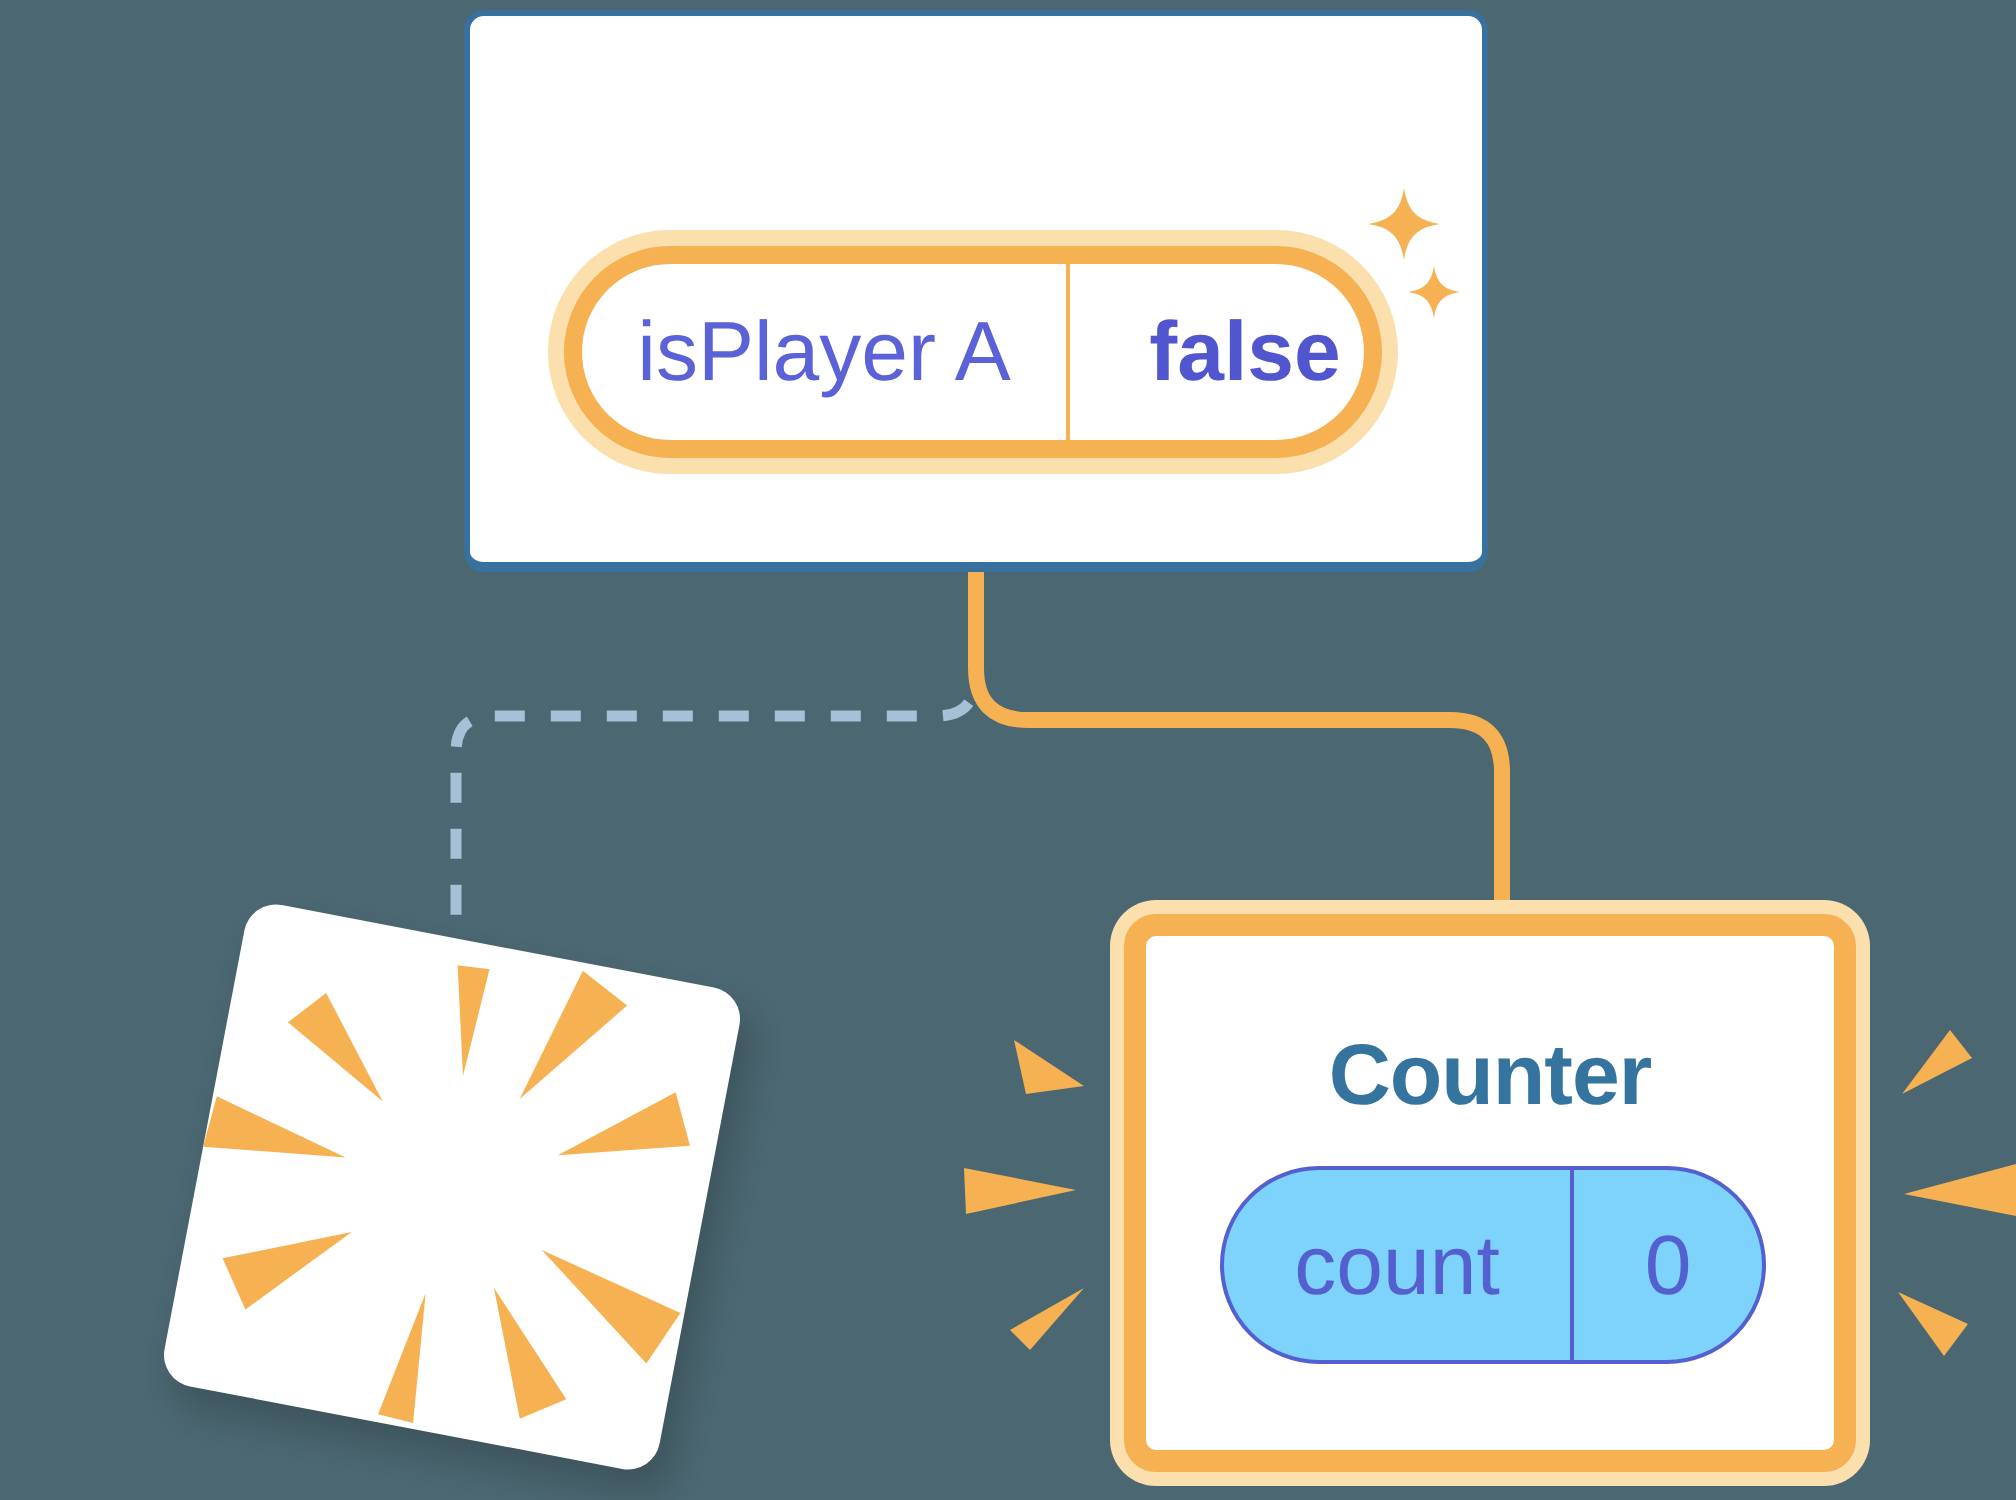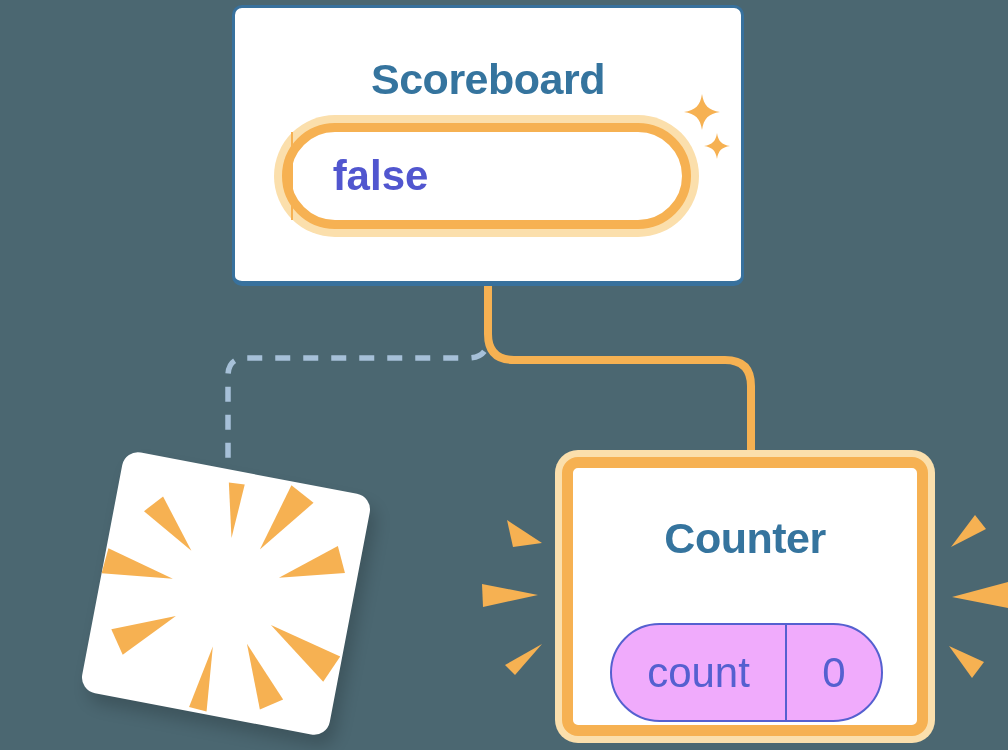--- a/index.html
+++ b/index.html
@@ -58,24 +58,24 @@
   .counter-card{
     position:absolute;left:562px;top:457px;width:366px;height:279px;z-index:2;
     background:#fff;
     border:11px solid var(--orange,#F6B152);
     border-radius:16px;
     box-shadow:0 0 0 7px var(--creamOrange,#FBDFAC);
   }
   .counter-card .card-title{top:49px;}
   .indigo-pill{
     position:absolute;left:37px;top:115px;width:273px;height:99px;
-    background:#f0abfc;
+    background:#7dd3fc;
     border:2px solid var(--counterIndigo,#5560D0);
     border-radius:50px;
-    display:flex;align-items:stretch;margin-top:40px;
+    display:flex;align-items:stretch;
   }
   .indigo-pill .pill-name{
     flex:1;display:flex;align-items:center;justify-content:center;
     color:var(--counterIndigo,#5560D0);font-size:42px;
   }
   .indigo-pill .pill-value{
     width:96px;border-left:2px solid var(--counterIndigo,#5560D0);
     display:flex;align-items:center;justify-content:center;
     color:var(--counterIndigo,#5560D0);font-size:42px;
   }
@@ -98,22 +98,22 @@
     </g>
 
     <g style="fill:var(--orange,#F6B152)">
       <polygon points="951,547 975,515 986,529"></polygon>
       <polygon points="952,597 1008,582 1008,608"></polygon>
       <polygon points="949,646 984,662 972,678"></polygon>
     </g>
   </svg>
 
   <div class="scoreboard-card">
-    <div class="card-title">Scoreboard</div>
     <div class="orange-pill">
+      <div class="pill-name">isPlayer A</div>
       <div class="pill-value">false</div>
     </div>
     <svg class="sparkles" width="62" height="72" viewBox="0 0 62 72">
       <path style="fill:var(--orange,#F6B152)" d="M 24 4 C 25.8 15.5 30.5 20.2 42 22 C 30.5 23.8 25.8 28.5 24 40 C 22.2 28.5 17.5 23.8 6 22 C 17.5 20.2 22.2 15.5 24 4 Z"></path>
       <path style="fill:var(--orange,#F6B152)" d="M 39 43 C 40.3 51.3 43.7 54.7 52 56 C 43.7 57.3 40.3 60.7 39 69 C 37.7 60.7 34.3 57.3 26 56 C 34.3 54.7 37.7 51.3 39 43 Z"></path>
     </svg>
   </div>
 
   <div class="destroyed-card">
     <svg width="252" height="245" viewBox="0 0 252 245" style="fill:var(--orange,#F6B152)">

